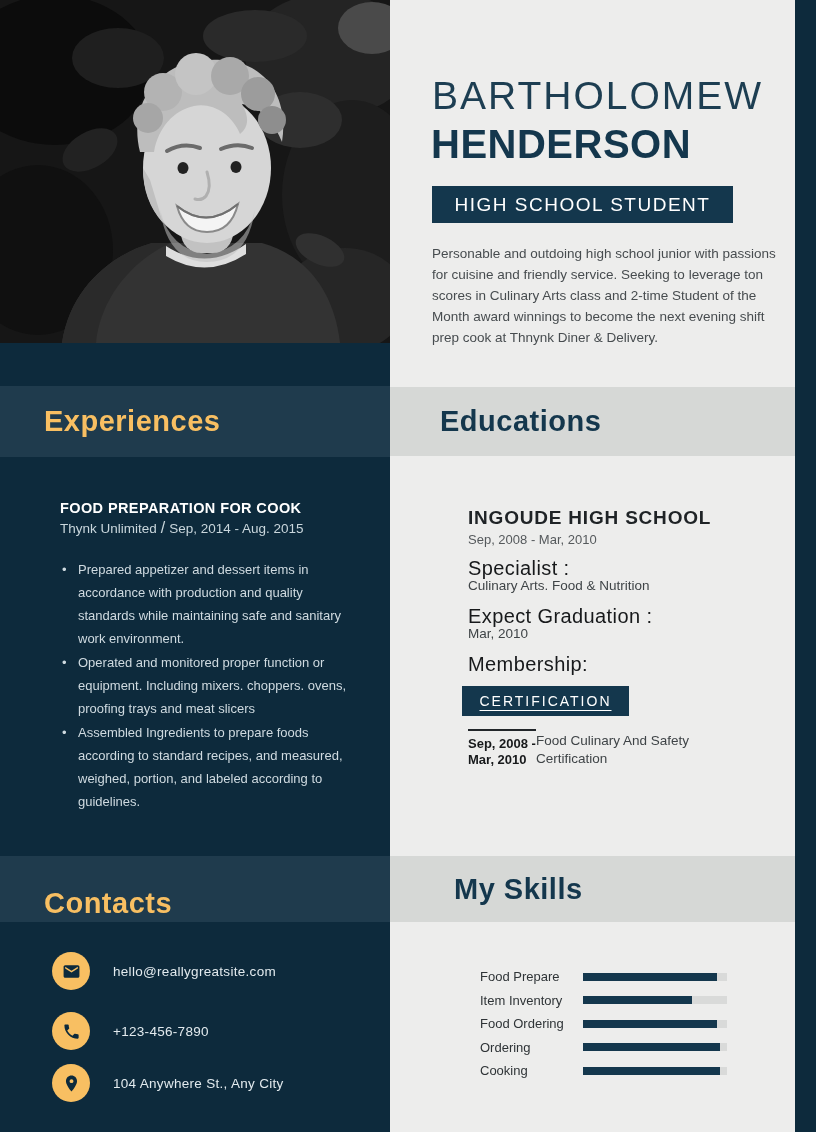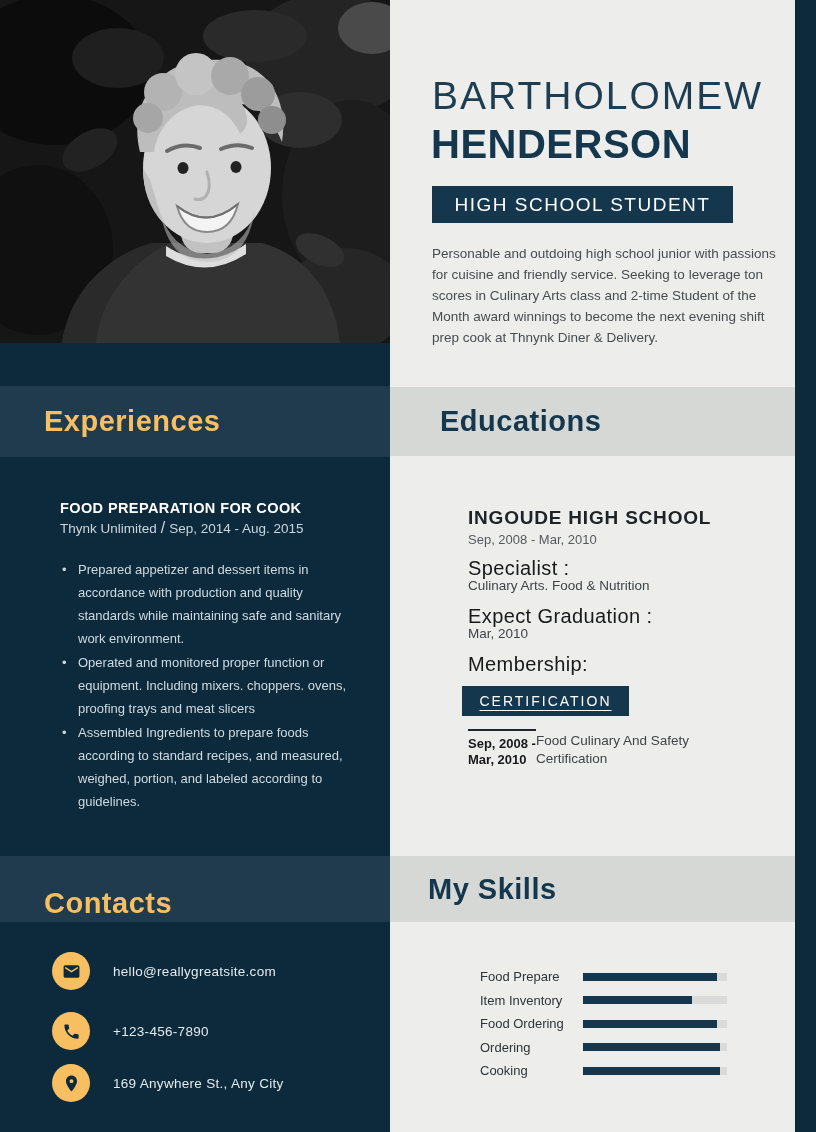--- a/index.html
+++ b/index.html
@@ -38,21 +38,21 @@
   .edu-band{left:390px;top:383px;width:405px;height:73px;}
   .edu-band .accent{width:18px;margin:1px 0 3px 0;}
   .edu-band .fill{background:var(--gray-band);padding-left:50px;}
   .edu-band h2{color:var(--heading-navy);}
   .contacts-band{left:0;top:852px;width:390px;height:70px;}
   .contacts-band .accent{width:16px;margin:2px 0 2px 0;}
   .contacts-band .fill{background:var(--band-navy);padding-left:44px;}
   .contacts-band h2{color:var(--yellow);margin-top:28px;}
   .skills-band{left:390px;top:852px;width:405px;height:70px;}
   .skills-band .accent{width:18px;margin:2px 0 2px 0;}
-  .skills-band .fill{background:var(--gray-band);padding-left:38px;}
+  .skills-band .fill{background:var(--gray-band);padding-left:64px;}
   .skills-band h2{color:var(--heading-navy);}
 
   
   .job-title{position:absolute;left:60px;top:500px;color:var(--white);font-weight:700;font-size:14.5px;letter-spacing:0.4px;}
   .job-sub{position:absolute;left:60px;top:519px;color:#c9d6dc;font-size:13.5px;}
   .job-sub .slash{font-size:16px;padding:0 4px;}
   .bullets{position:absolute;left:60px;top:558px;width:300px;list-style:none;}
   .bullets li{position:relative;padding-left:18px;font-size:13px;line-height:23px;color:var(--text-light);margin-bottom:1px;}
   .bullets li::before{content:"\2022";position:absolute;left:2px;top:0;color:var(--text-light);}
 
@@ -221,21 +221,21 @@
           </svg>
         </span>
         <span class="ctext">+123-456-7890</span>
       </div>
       <div class="contact-row r2">
         <span class="circle">
           <svg viewBox="0 0 24 24">
             <path d="M12 2C8.13 2 5 5.13 5 9c0 5.25 7 13 7 13s7-7.75 7-13c0-3.87-3.13-7-7-7zm0 9.5a2.5 2.5 0 1 1 0-5 2.5 2.5 0 0 1 0 5z"></path>
           </svg>
         </span>
-        <span class="ctext">169 Anywhere St., Any City</span>
+        <span class="ctext">104 Anywhere St., Any City</span>
       </div>
     </div>
 
   <div class="skills-list" id="skills-list">
       <div class="skill-row">
         <span class="skill-label">Food Prepare</span>
         <div class="skill-track">
           <div class="skill-fill" style="width: 93%;"></div>
         </div>
       </div>

